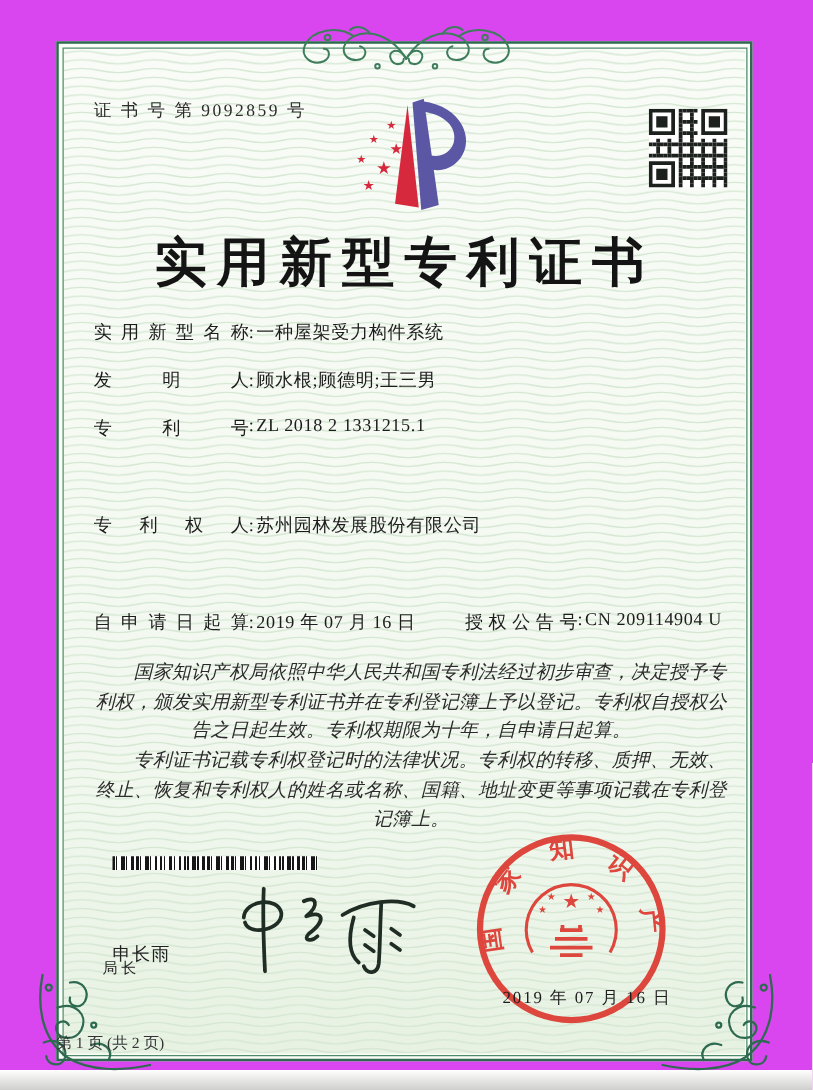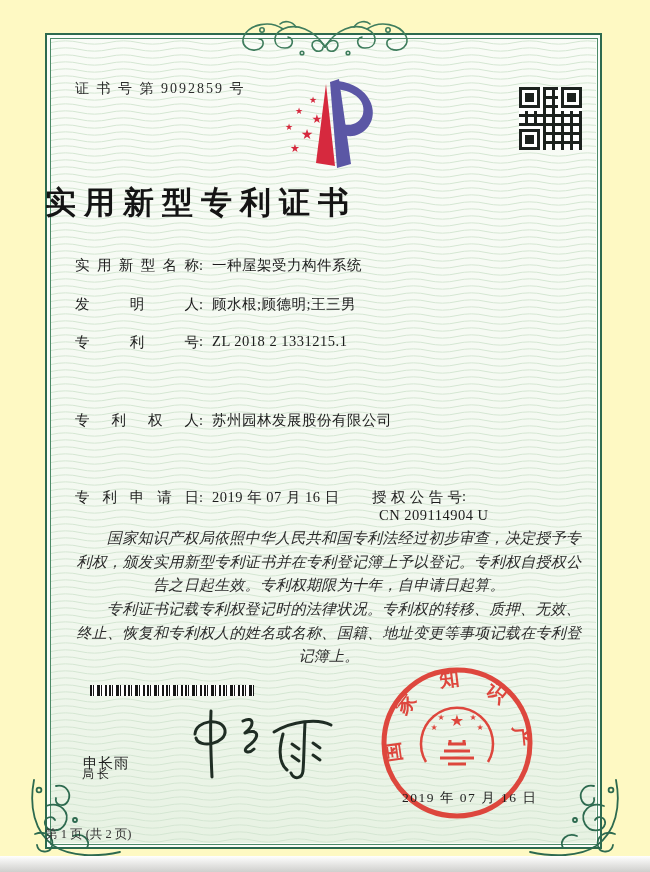--- a/index.html
+++ b/index.html
@@ -1,64 +1,64 @@
 <!DOCTYPE html>
 <html><head>
 <meta charset="utf-8">
 <style>
   * { margin:0; padding:0; box-sizing:border-box; }
   html,body { background:#ffffff; }
   .page {
     position:relative; width:650px; height:872px; overflow:hidden;
-    background:#fef9c3;
+    background:#d946ef;
     font-family:"Liberation Serif","DejaVu Serif",serif;
     color:#1f1f1f;
   }
   .scan-edge {
     position:absolute; left:0; right:0; bottom:0; height:16px;
     background:linear-gradient(#ffffff 0%, #e2e2e0 60%, #cfcfcd 100%);
   }
   .frame {
     position:absolute; left:45px; top:33px; width:557px; height:816px;
     border:2.5px solid #2d6a4f; background:#fbfdf9;
   }
   .frame-inner {
     position:absolute; inset:2.5px; border:1px solid #4c8a68;
   }
   .pattern-svg { position:absolute; inset:4px; width:calc(100% - 8px); height:calc(100% - 8px); }
   .abs { position:absolute; z-index:2; }
   .cert-number { left:75px; top:80px; font-size:14px; letter-spacing:2px; color:#2c2c2c; }
   .logo { left:276px; top:76px; width:104px; height:94px; }
   .qr { left:519px; top:87px; width:63px; height:63px; }
   .title {
-    left:45px; top:182px; width:557px; text-align:left;
-    font-size:31px; font-weight:600; letter-spacing:8px; color:#141414;
+    left:45px; top:182px; width:557px; text-align:center;
+    font-size:42px; font-weight:600; letter-spacing:8px; color:#141414;
   }
   .field-row { left:75px; width:505px; font-size:14.5px; color:#1c1c1c; }
   .f-label {
     display:inline-block; width:124px; text-align:justify; text-align-last:justify;
     vertical-align:top;
   }
   .f-colon { display:inline-block; margin:0 2px 0 0; }
-  .f-value { display:inline-block; margin-left:7px; letter-spacing:0.5px; }
+  .f-value { display:inline-block; margin-left:0; letter-spacing:0.5px; }
   .grant-right { position:absolute; left:255px; top:0;padding-left:42px; }
   .grant-right .f-label { width:90px; }
   .body-par {
     left:75px; width:508px; font-size:15px; line-height:23.5px;
     color:#2b2b2b; text-indent:2em; font-style:italic; letter-spacing:0.3px;text-align:center;
   }
   .barcode {
     left:90px; top:685px; width:164px; height:11px;
     background:repeating-linear-gradient(90deg,
       #161616 0 2px, #ffffff 2px 3px, #161616 3px 4px, #ffffff 4px 7px,
       #161616 7px 10px, #ffffff 10px 11px, #161616 11px 12px, #ffffff 12px 15px,
       #161616 15px 17px, #ffffff 17px 19px);
   }
   .signer-title { left:82px; top:726px; font-size:12px; letter-spacing:3px; color:#222;margin-top:40px; }
-  .signer-name  { left:83px; top:754px; font-size:14.5px; letter-spacing:1px; color:#222; }
+  .signer-name  { left:90px; top:754px; font-size:14.5px; letter-spacing:1px; color:#222; }
   .signature { left:182px; top:703px; width:160px; height:82px; }
   .seal { left:378px; top:664px; width:158px; height:158px; z-index:3; opacity:0.93; }
   .seal-date { left:402px; top:789px; font-size:13.5px; letter-spacing:1.5px; color:#1e1e1e; z-index:4; }
   .footer { left:45px; top:826px; width:557px; text-align:left; font-size:12.5px; color:#333; }
   .orn-top { left:232px; top:15px; width:186px; height:46px; z-index:2; }
   .orn-bl { left:25px; top:776px; width:96px; height:86px; z-index:2; }
   .orn-br { left:529px; top:776px; width:96px; height:86px; z-index:2; transform:scaleX(-1); }
 </style>
 </head>
 <body>
@@ -307,21 +307,21 @@
   <div class="abs field-row" style="top:295px">
     <span class="f-label">发明人</span><span class="f-colon">:</span><span class="f-value">顾水根;顾德明;王三男</span>
   </div>
   <div class="abs field-row" style="top:333px">
     <span class="f-label">专利号</span><span class="f-colon">:</span><span class="f-value">ZL 2018 2 1331215.1</span>
   </div>
   <div class="abs field-row" style="top:411px">
     <span class="f-label">专利权人</span><span class="f-colon">:</span><span class="f-value">苏州园林发展股份有限公司</span>
   </div>
   <div class="abs field-row" style="top:488px">
-    <span class="f-label">专利申请日</span><span class="f-colon">:</span><span class="f-value">2019 年 07 月 16 日</span>
+    <span class="f-label">自申请日起算</span><span class="f-colon">:</span><span class="f-value">2019 年 07 月 16 日</span>
     <span class="grant-right">
       <span class="f-label">授权公告号</span><span class="f-colon">:</span><span class="f-value">CN 209114904 U</span>
     </span>
   </div>
 
   <div class="abs body-par" style="top:527px">国家知识产权局依照中华人民共和国专利法经过初步审查，决定授予专利权，颁发实用新型专利证书并在专利登记簿上予以登记。专利权自授权公告之日起生效。专利权期限为十年，自申请日起算。</div>
   <div class="abs body-par" style="top:598px">专利证书记载专利权登记时的法律状况。专利权的转移、质押、无效、终止、恢复和专利权人的姓名或名称、国籍、地址变更等事项记载在专利登记簿上。</div>
 
   <div class="abs barcode"></div>
 

